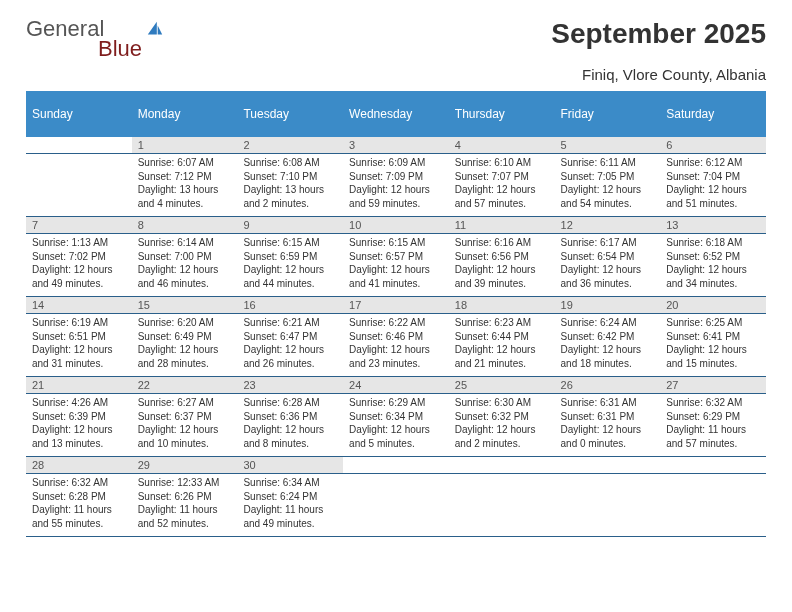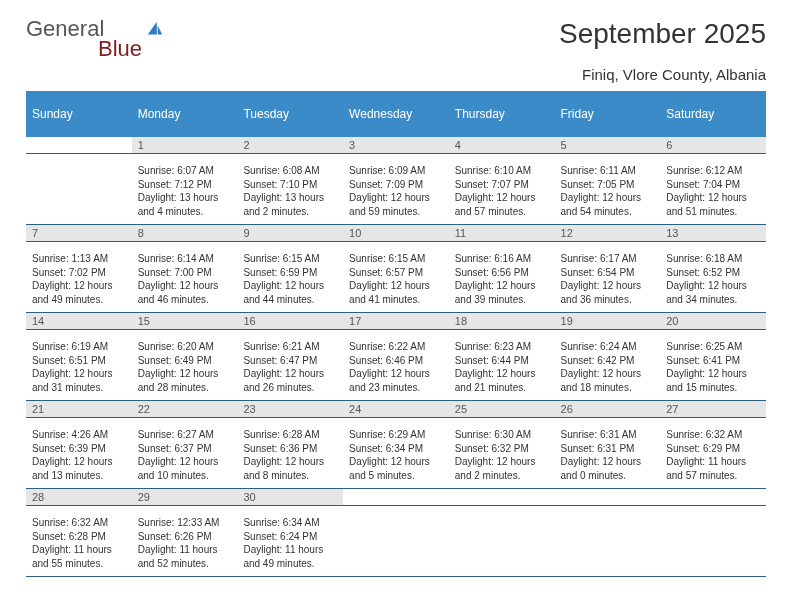--- a/index.html
+++ b/index.html
@@ -4,28 +4,28 @@
 <style>
   * { margin: 0; padding: 0; box-sizing: border-box; }
   body { font-family: Arial, Helvetica, sans-serif; background: #fff; width: 792px; height: 612px; position: relative; }
   .page { padding: 18px 26px; }
   .header-row { display: flex; justify-content: space-between; align-items: flex-start; margin-bottom: 8px; gap: 44px; }
   .logo { display: flex; align-items: flex-start; gap: 2px; }
   .logo-text { font-size: 22px; font-weight: 400; color: #555; line-height: 1; }
   .logo-text .blue { color: #7f1d1d; display: block; margin-left: 72px; margin-top: -2px; }
   .logo-icon { width: 18px; height: 18px; margin-left: 2px; margin-top: 2px; }
   .title-block { text-align: right; }
-  .month-title { font-size: 28px; font-weight: 400; color: #333; }
+  .month-title { font-size: 28px; font-weight: 700; color: #333; }
   .location { font-size: 15px; color: #333; margin-top: 16px; }
   .calendar { width: 100%; border-collapse: collapse; margin-top: 4px; }
   .calendar th { background: #3b8bc8; color: #fff; font-weight: 400; font-size: 12px; text-align: left; padding: 16px 6px; }
   .calendar td { vertical-align: top; width: 14.28%; padding: 0; border-bottom: 1px solid #2a5f8a; }
   .daynum-row td { background: #e6e6e6; font-size: 11px; color: #555; padding: 2px 6px; height: 16px; }
   .daynum-row td.empty { background: #fff; }
-  .data-row td { font-size: 10px; color: #333; padding: 10px 6px 6px 6px; line-height: 1.35; height: 58px; }
+  .data-row td { font-size: 10px; color: #333; padding: 2px 6px 6px 6px; line-height: 1.35; height: 58px; }
   .data-row td .line { display: block; }
 </style>
 </head>
 <body>
 
 <div class="page">
   <div class="header-row">
     <div class="logo">
       <div class="logo-text">
         <span>General</span>

